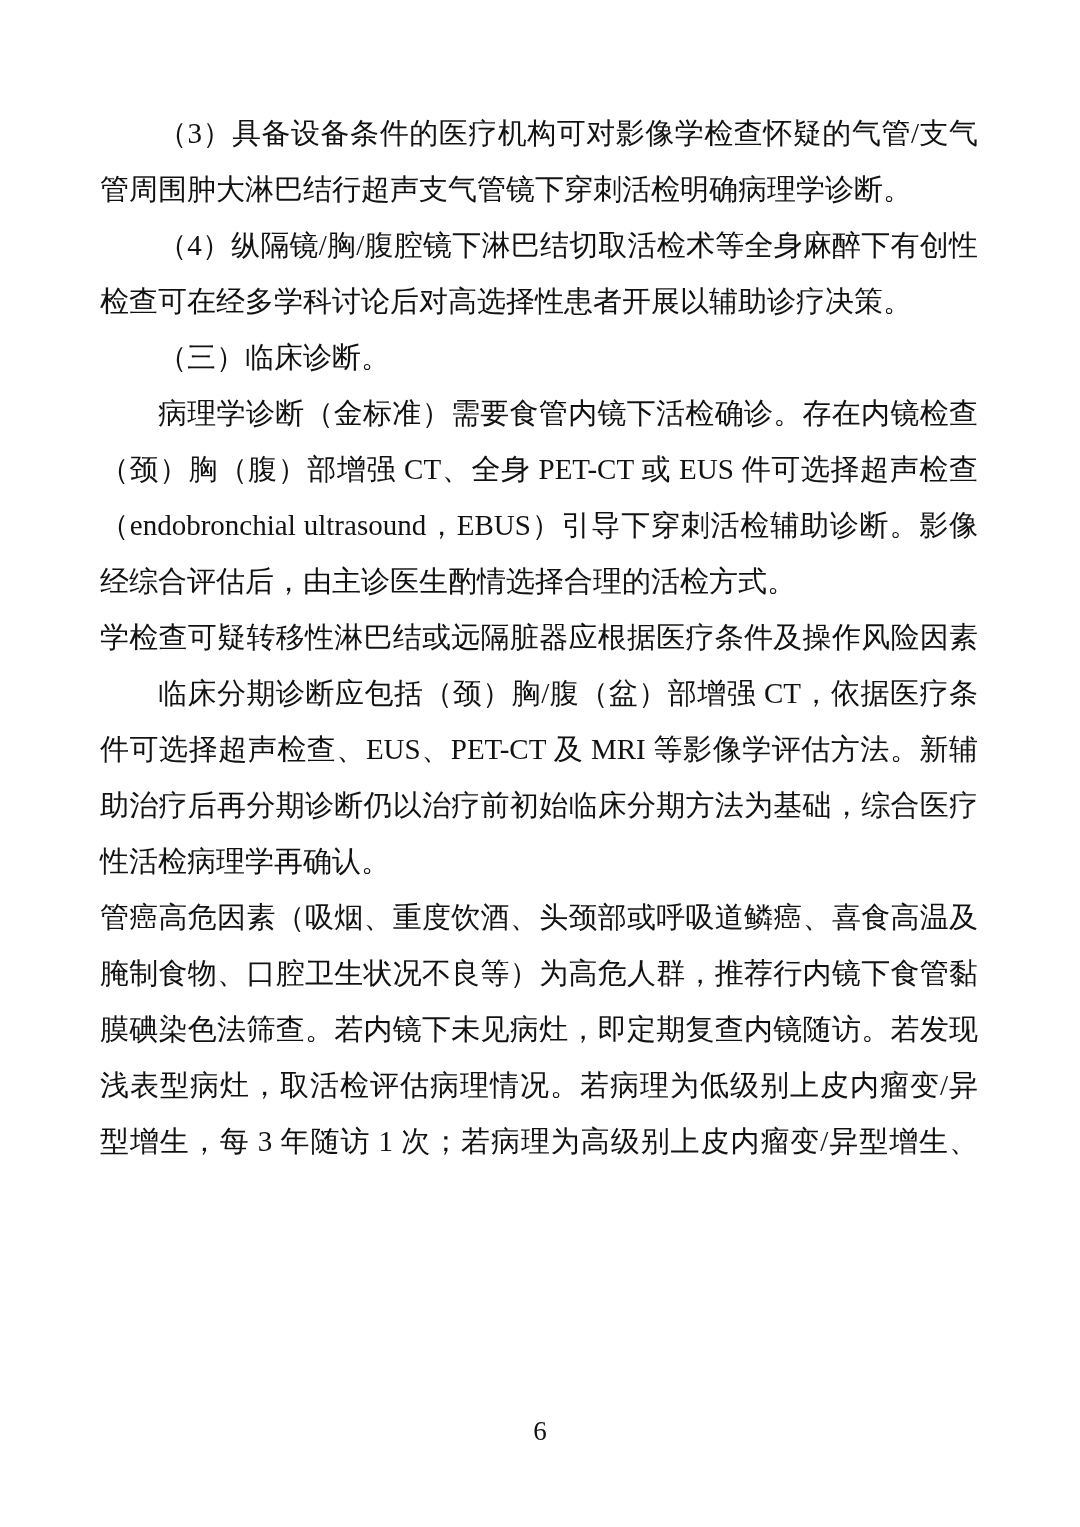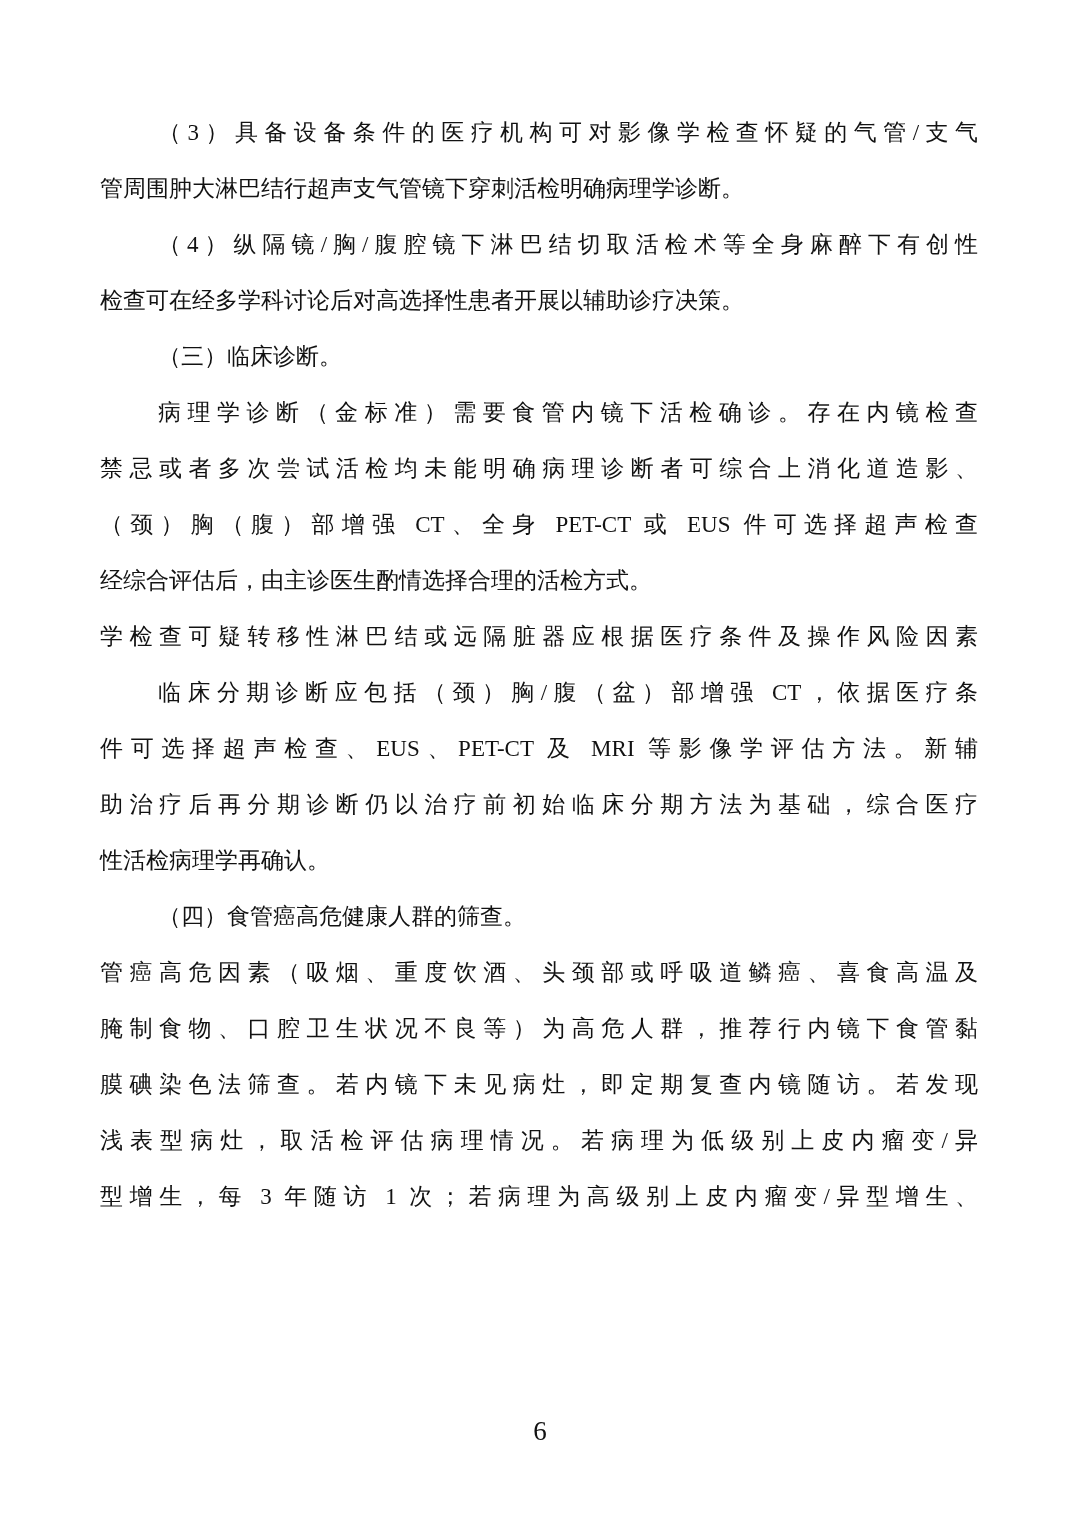--- a/index.html
+++ b/index.html
@@ -20,21 +20,21 @@
   }
   .doc {
     position: absolute;
     left: 100px;
     top: 105px;
     width: 878px;
   }
   .line {
     height: 56px;
     line-height: 56px;
-    font-size: 23px;
+    font-size: 29px;
     white-space: nowrap;
     text-align: justify;
     text-align-last: left;
     text-justify: inter-character;
   }
   .line.j {
     text-align-last: justify;
   }
   .line.ind {
     padding-left: 58px;
@@ -53,29 +53,28 @@
 <body>
 
 <div class="page">
   <main class="doc">
     <div class="line ind j">（3）具备设备条件的医疗机构可对影像学检查怀疑的气管/支气</div>
     <div class="line">管周围肿大淋巴结行超声支气管镜下穿刺活检明确病理学诊断。</div>
     <div class="line ind j">（4）纵隔镜/胸/腹腔镜下淋巴结切取活检术等全身麻醉下有创性</div>
     <div class="line">检查可在经多学科讨论后对高选择性患者开展以辅助诊疗决策。</div>
     <div class="line ind">（三）临床诊断。</div>
     <div class="line ind j">病理学诊断（金标准）需要食管内镜下活检确诊。存在内镜检查</div>
-    <div class="line j">禁忌或者多次尝试活检均未能明确病理诊断者可综合上消化道造影、</div>
     <div class="line j">（颈）胸（腹）部增强 CT、全身 PET-CT 或 EUS 件可选择超声检查</div>
+    <div class="line j">（endobronchial ultrasound，EBUS）引导下穿刺活检辅助诊断。影像</div>
     <div class="line">经综合评估后，由主诊医生酌情选择合理的活检方式。</div>
     <div class="line j">学检查可疑转移性淋巴结或远隔脏器应根据医疗条件及操作风险因素</div>
     <div class="line ind j">临床分期诊断应包括（颈）胸/腹（盆）部增强 CT，依据医疗条</div>
     <div class="line j">件可选择超声检查、EUS、PET-CT 及 MRI 等影像学评估方法。新辅</div>
     <div class="line j">助治疗后再分期诊断仍以治疗前初始临床分期方法为基础，综合医疗</div>
     <div class="line">性活检病理学再确认。</div>
-    <div class="line ind">（四）食管癌高危健康人群的筛查。</div>
     <div class="line j">管癌高危因素（吸烟、重度饮酒、头颈部或呼吸道鳞癌、喜食高温及</div>
     <div class="line j">腌制食物、口腔卫生状况不良等）为高危人群，推荐行内镜下食管黏</div>
     <div class="line j">膜碘染色法筛查。若内镜下未见病灶，即定期复查内镜随访。若发现</div>
     <div class="line j">浅表型病灶，取活检评估病理情况。若病理为低级别上皮内瘤变/异</div>
     <div class="line j">型增生，每 3 年随访 1 次；若病理为高级别上皮内瘤变/异型增生、</div>
   </main>
 
   <footer class="footer">
     <span>6</span>
   </footer>

